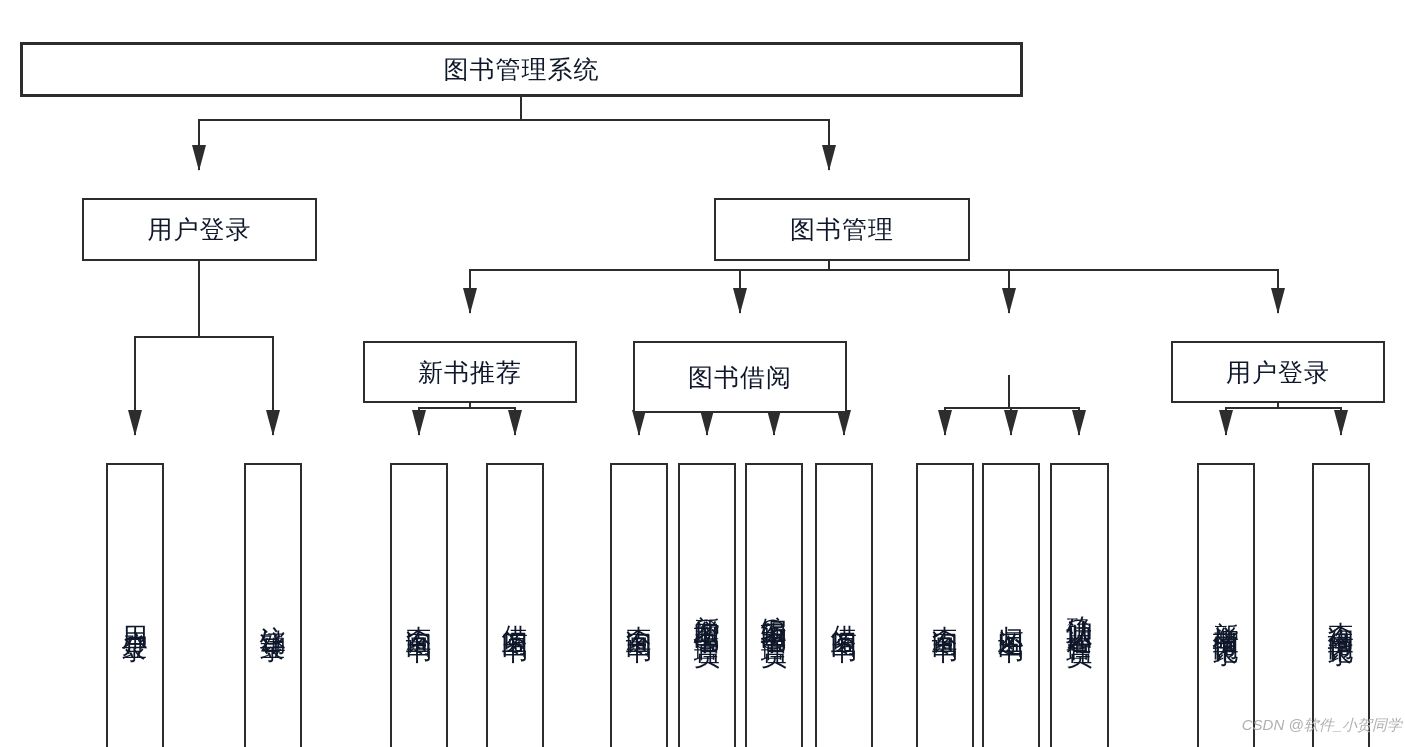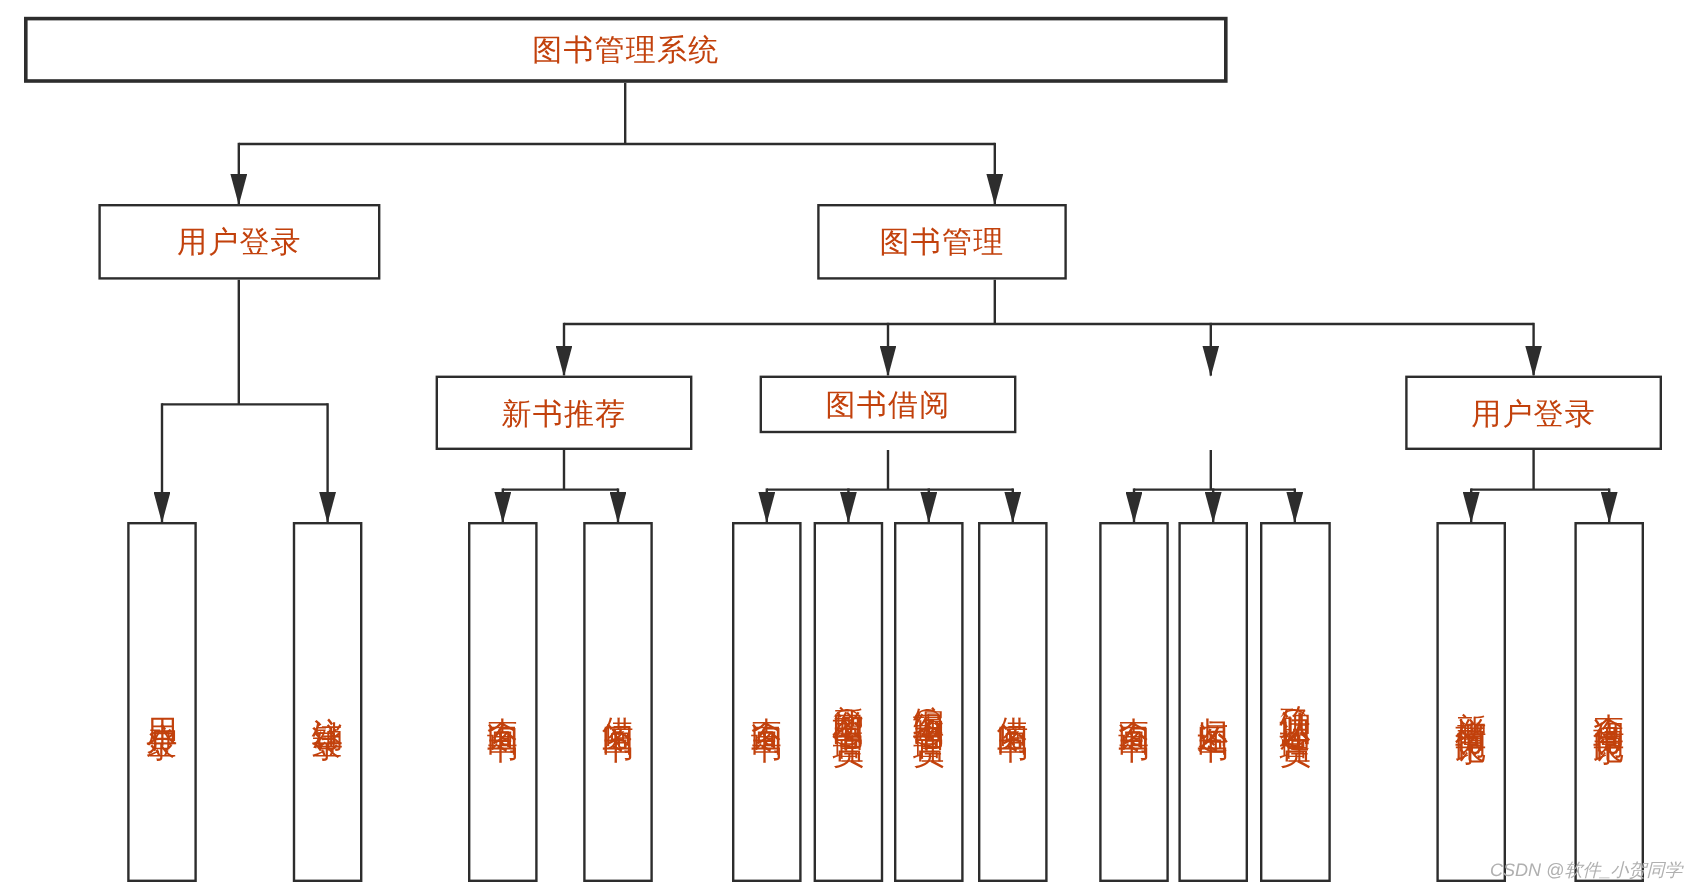--- a/index.html
+++ b/index.html
@@ -18,21 +18,22 @@
     pointer-events: none;
   }
   .node {
     position: absolute;
     box-sizing: border-box;
     border: 2px solid var(--line, #2d2d2d);
     background: #ffffff;
     display: flex;
     align-items: center;
     justify-content: center;
-    color: #c2410c;
+    color: #0f172a;
+    margin-top: 28px;
   }
   .node.root { border-width: 3px; }
   .h-label {
     font-size: 25px;
     letter-spacing: 1px;
     white-space: nowrap;
   }
   .v-label {
     writing-mode: vertical-rl;
     text-orientation: mixed;
@@ -99,28 +100,28 @@
     <line x1="1341" y1="407" x2="1341" y2="435" marker-end="url(#arw)"></line>
   </svg>
 
   <div class="node root" style="left:20px; top:14px; width:1003px; height:55px;">
     <span class="h-label">图书管理系统</span>
   </div>
 
   <div class="node" style="left:82px; top:170px; width:235px; height:63px;">
     <span class="h-label">用户登录</span>
   </div>
-  <div class="node" style="left:681px; top:170px; width:208px; height:63px;">
+  <div class="node" style="left:714px; top:170px; width:256px; height:63px;">
     <span class="h-label">图书管理</span>
   </div>
 
   <div class="node" style="left:363px; top:313px; width:214px; height:62px;">
     <span class="h-label">新书推荐</span>
   </div>
-  <div class="node" style="left:633px; top:313px; width:214px; height:48px;justify-content:center;">
+  <div class="node" style="left:633px; top:313px; width:214px; height:72px;justify-content:center;">
     <span class="h-label">图书借阅</span>
   </div>
   <div class="node" style="left:1171px; top:313px; width:214px; height:62px;">
     <span class="h-label">用户登录</span>
   </div>
 
   <div class="node" style="left:106px; top:435px; width:58px; height:300px;">
     <span class="v-label">用户登录</span>
   </div>
   <div class="node" style="left:244px; top:435px; width:58px; height:300px;">

